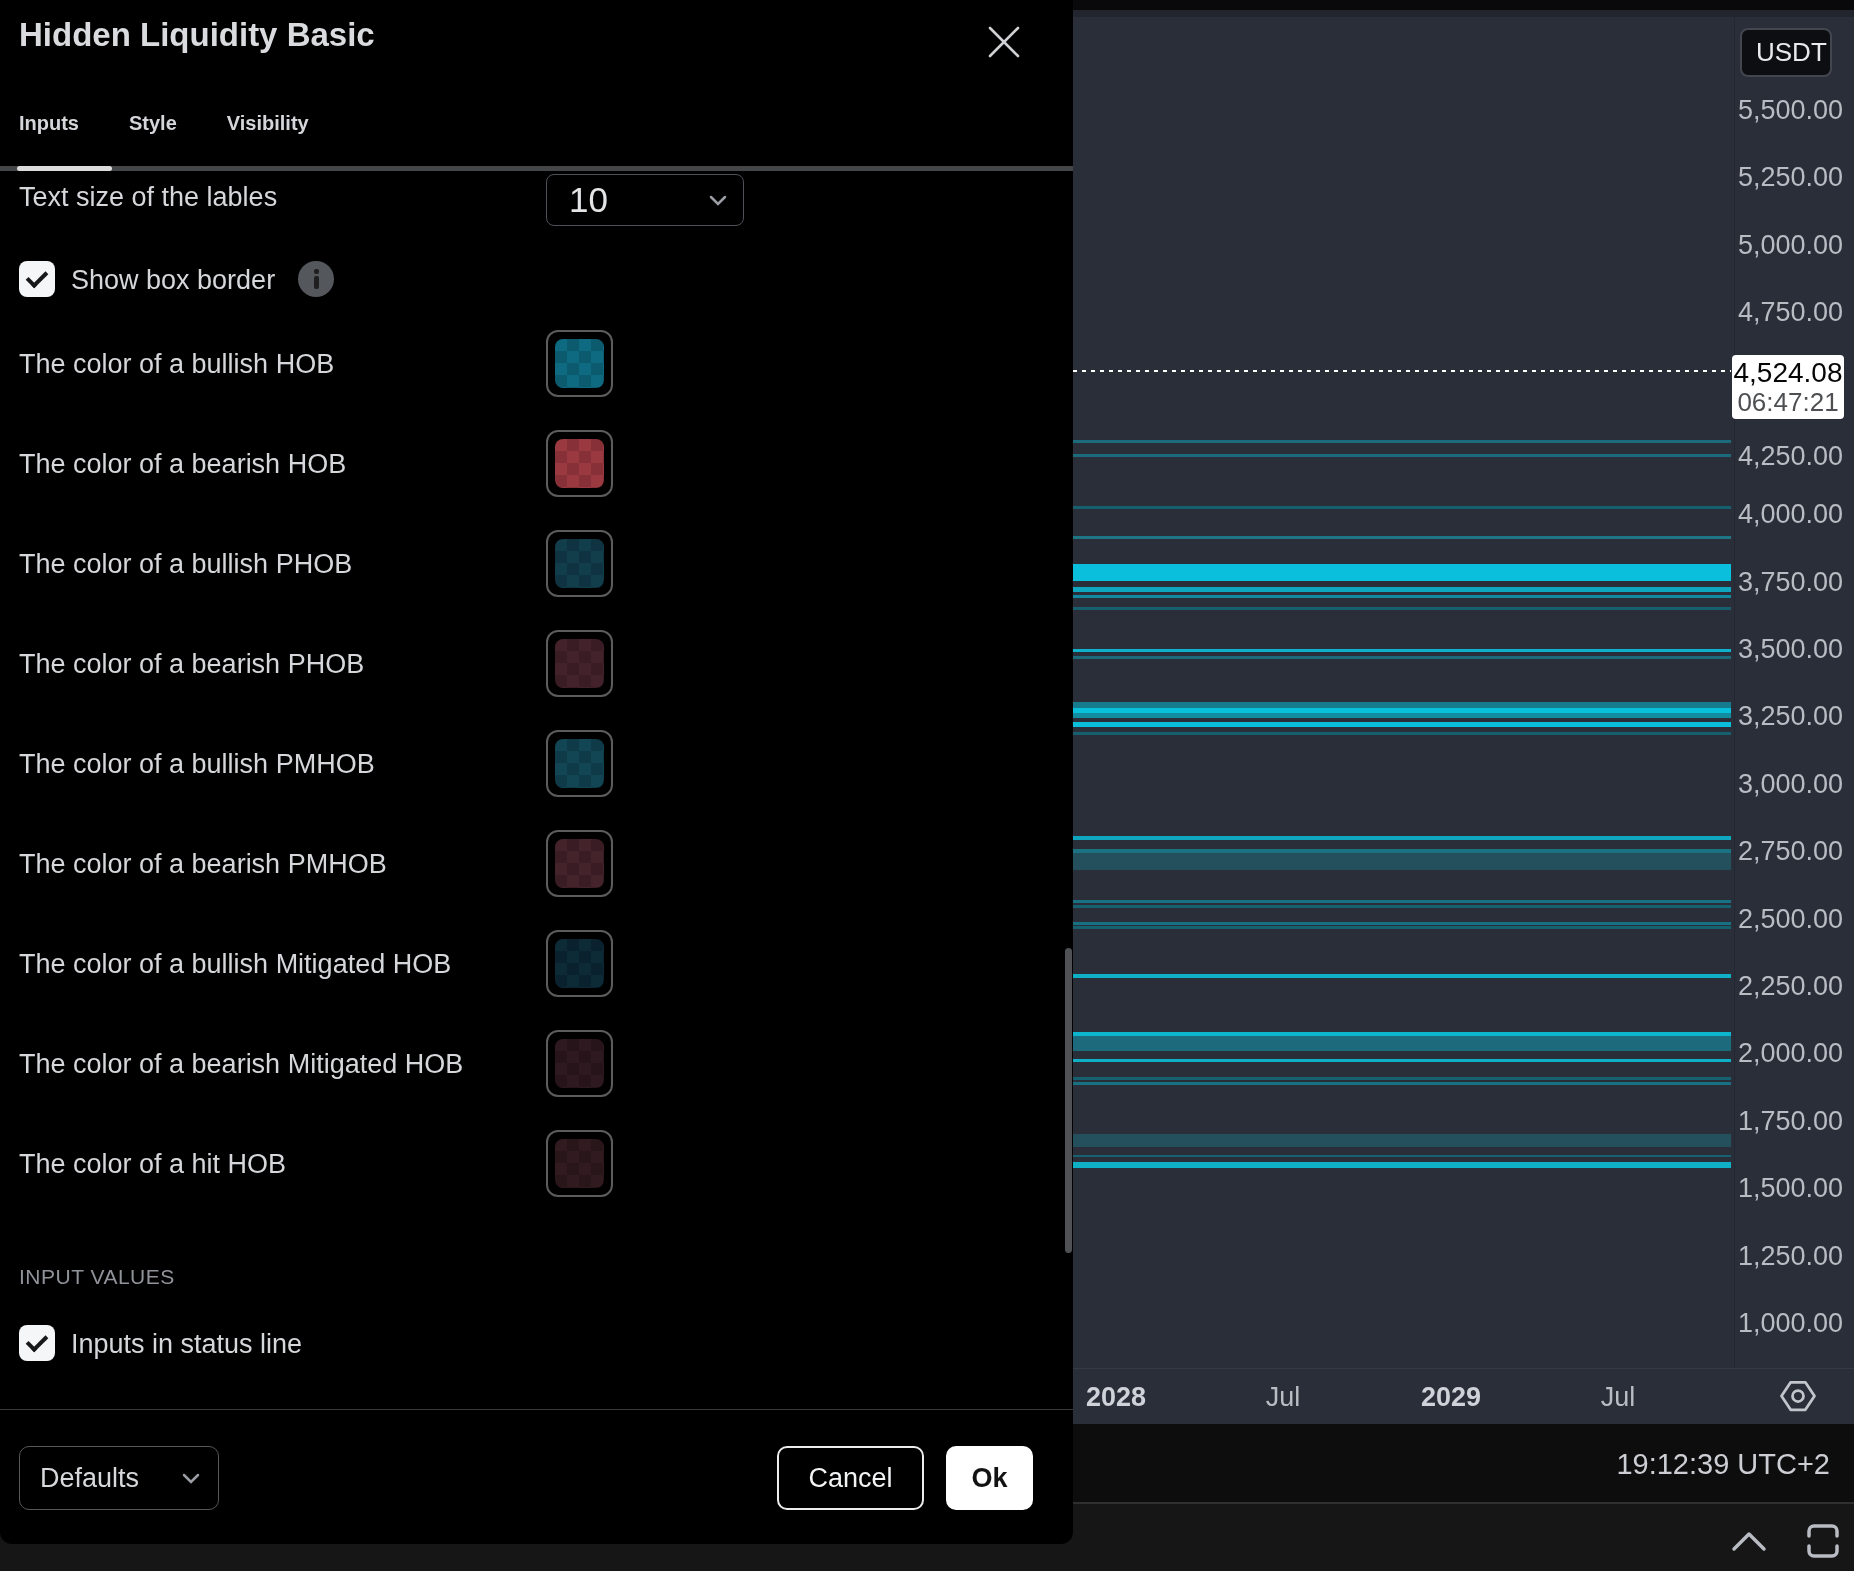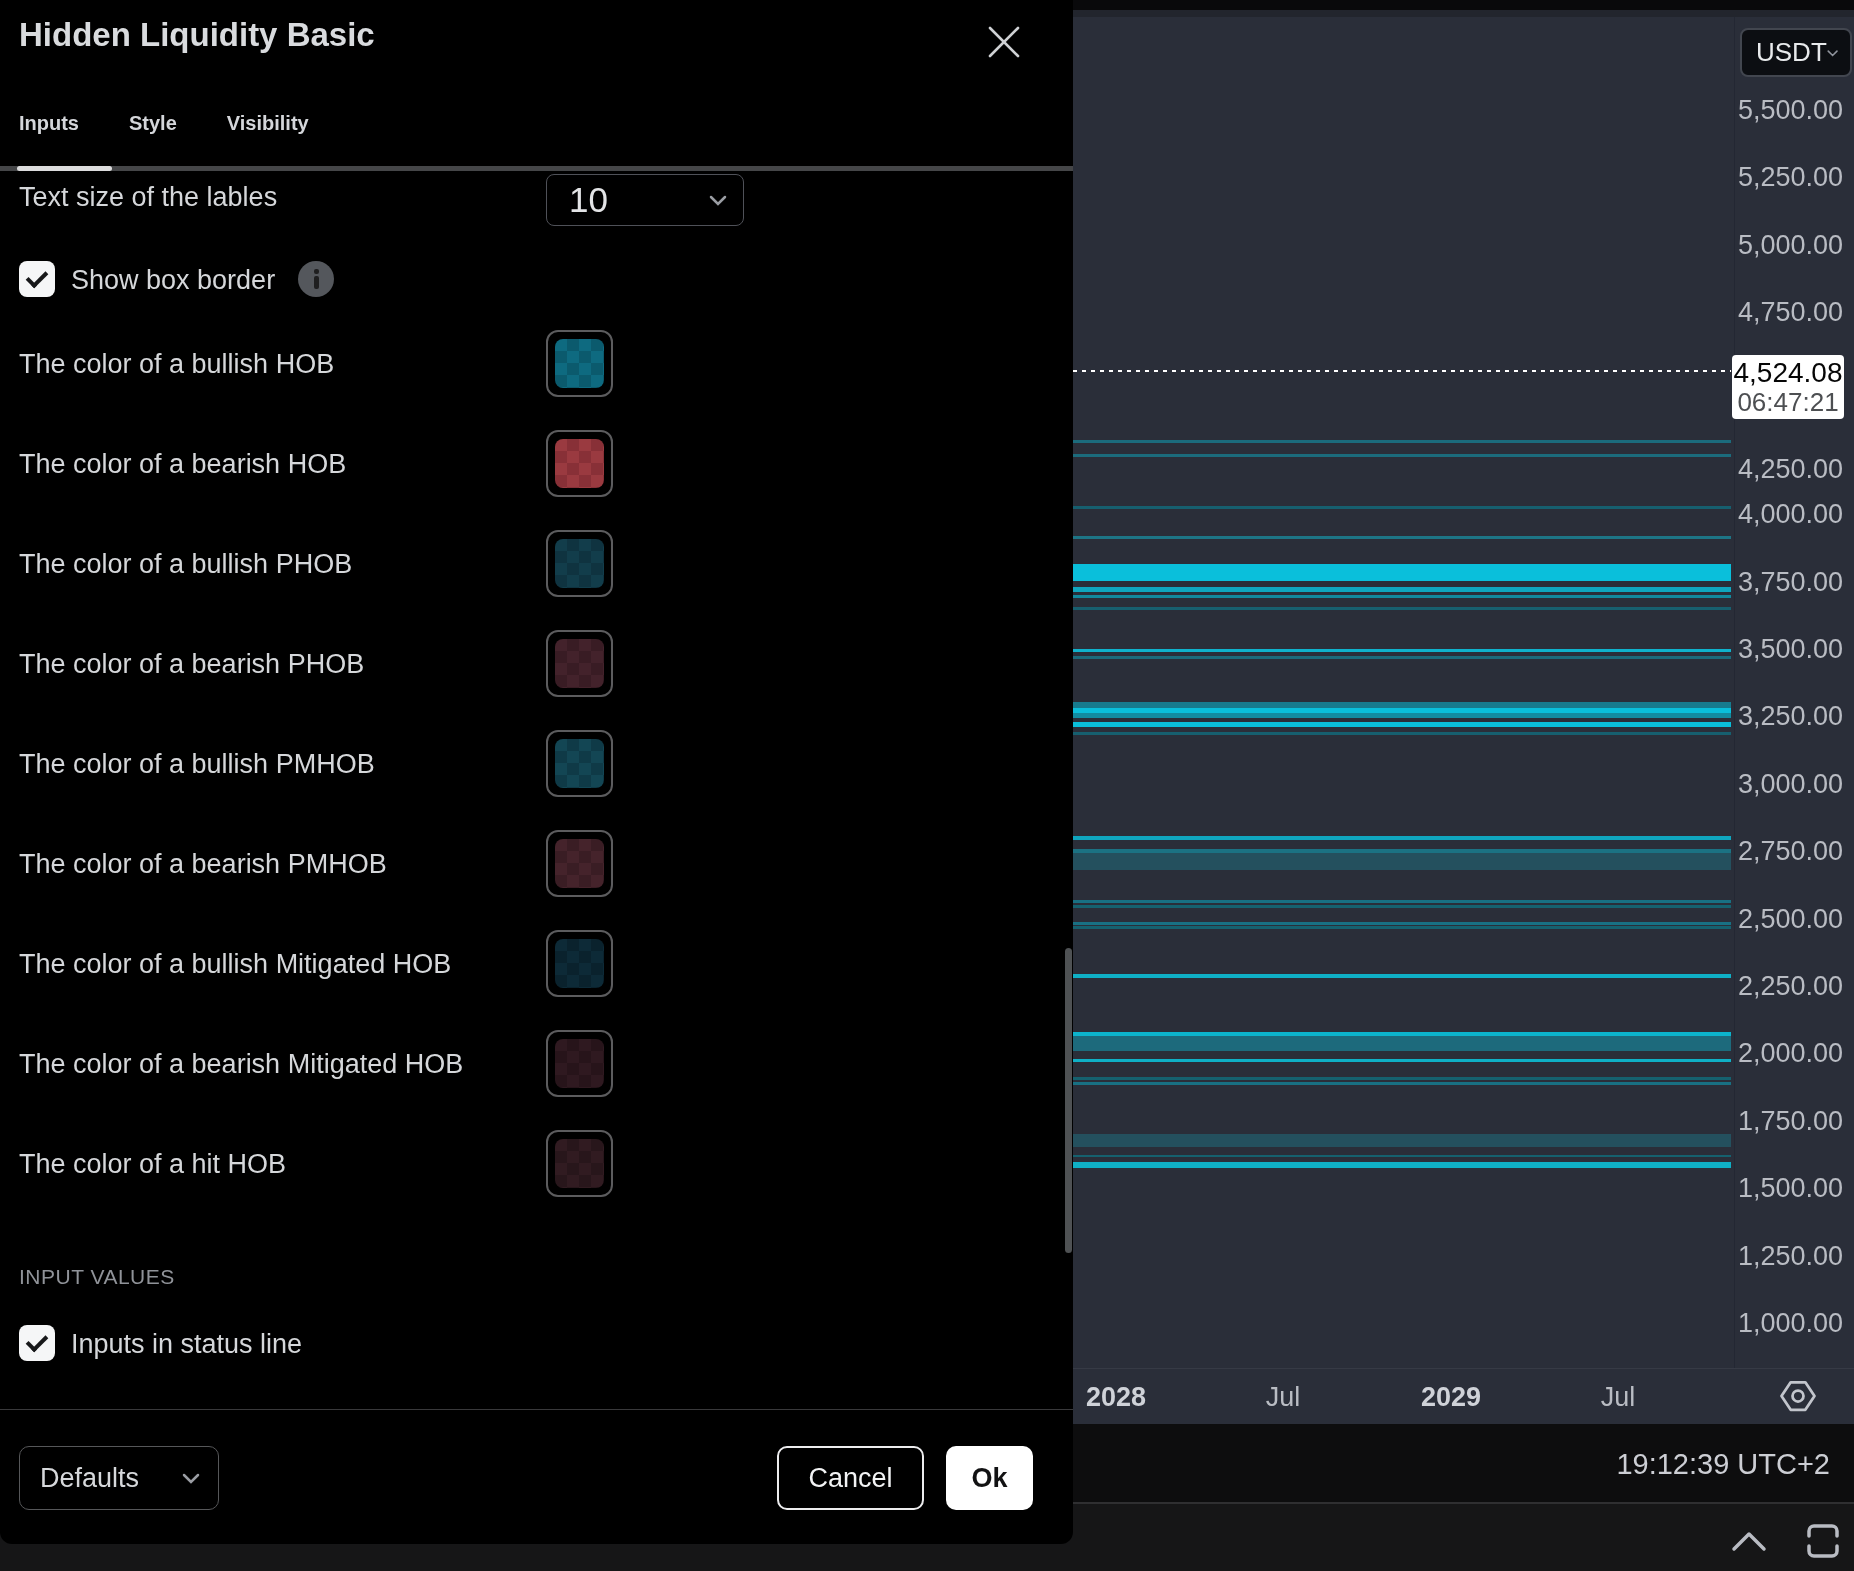--- a/index.html
+++ b/index.html
@@ -19,21 +19,21 @@
   .level{position:absolute;left:1073px;width:658px;}
   .dotted-price-line{position:absolute;left:1073px;top:370px;width:658px;height:2px;
     background:repeating-linear-gradient(90deg,#ffffff 0 4px,transparent 4px 9px);}
 
   .price-tick{position:absolute;right:11px;height:32px;line-height:32px;font-size:27px;color:#b9bcc3;text-align:right;}
   .current-price-label{position:absolute;left:1732px;top:355px;width:112px;height:64px;background:#ffffff;border-radius:4px;
     display:flex;flex-direction:column;align-items:center;justify-content:center;}
   .current-price-label .p{font-size:28px;line-height:31px;color:#060606;}
   .current-price-label .t{font-size:26px;line-height:29px;color:#4d4f52;}
 
-  .usdt-btn{position:absolute;left:1740px;top:28px;width:112px;height:49px;background:#0c0e12;border:2px solid #42464f;
+  .usdt-btn{position:absolute;left:1740px;top:28px;width:92px;height:49px;background:#0c0e12;border:2px solid #42464f;
     border-radius:8px;box-sizing:border-box;display:flex;align-items:center;justify-content:space-between;padding:0 12px 0 14px;cursor:pointer;}
   .usdt-btn span{color:#e8eaec;font-size:26px;}
 
   .time-label{position:absolute;top:1382px;transform:translateX(-50%);font-size:27px;color:#b9bcc3;height:30px;line-height:30px;}
   .time-label.bold{font-weight:bold;color:#cfd2d8;}
   .gear-hexagon{position:absolute;left:1776px;top:1374px;width:44px;height:44px;cursor:pointer;}
   .clock-text{position:absolute;right:24px;top:1448px;font-size:29px;color:#ccced4;}
   .chevron-up-btn{position:absolute;left:1730px;top:1528px;width:38px;height:26px;cursor:pointer;}
   .maximize-btn{position:absolute;left:1802px;top:1520px;width:42px;height:42px;cursor:pointer;}
 
@@ -127,21 +127,21 @@
       <div class="level" style="top: 1155px; height: 2px; background: rgb(21, 97, 111);"></div>
       <div class="level" style="top: 1162px; height: 6px; background: rgb(15, 176, 198);"></div>
     </div>
   <div class="dotted-price-line"></div>
 
   <div id="price-axis">
       <div class="price-tick" style="top: 94px;">5,500.00</div>
       <div class="price-tick" style="top: 161px;">5,250.00</div>
       <div class="price-tick" style="top: 229px;">5,000.00</div>
       <div class="price-tick" style="top: 296px;">4,750.00</div>
-      <div class="price-tick" style="top: 453px;">4,250.00</div>
+      <div class="price-tick" style="top: 440px;">4,250.00</div>
       <div class="price-tick" style="top: 498px;">4,000.00</div>
       <div class="price-tick" style="top: 566px;">3,750.00</div>
       <div class="price-tick" style="top: 633px;">3,500.00</div>
       <div class="price-tick" style="top: 700px;">3,250.00</div>
       <div class="price-tick" style="top: 768px;">3,000.00</div>
       <div class="price-tick" style="top: 835px;">2,750.00</div>
       <div class="price-tick" style="top: 903px;">2,500.00</div>
       <div class="price-tick" style="top: 970px;">2,250.00</div>
       <div class="price-tick" style="top: 1037px;">2,000.00</div>
       <div class="price-tick" style="top: 1105px;">1,750.00</div>

